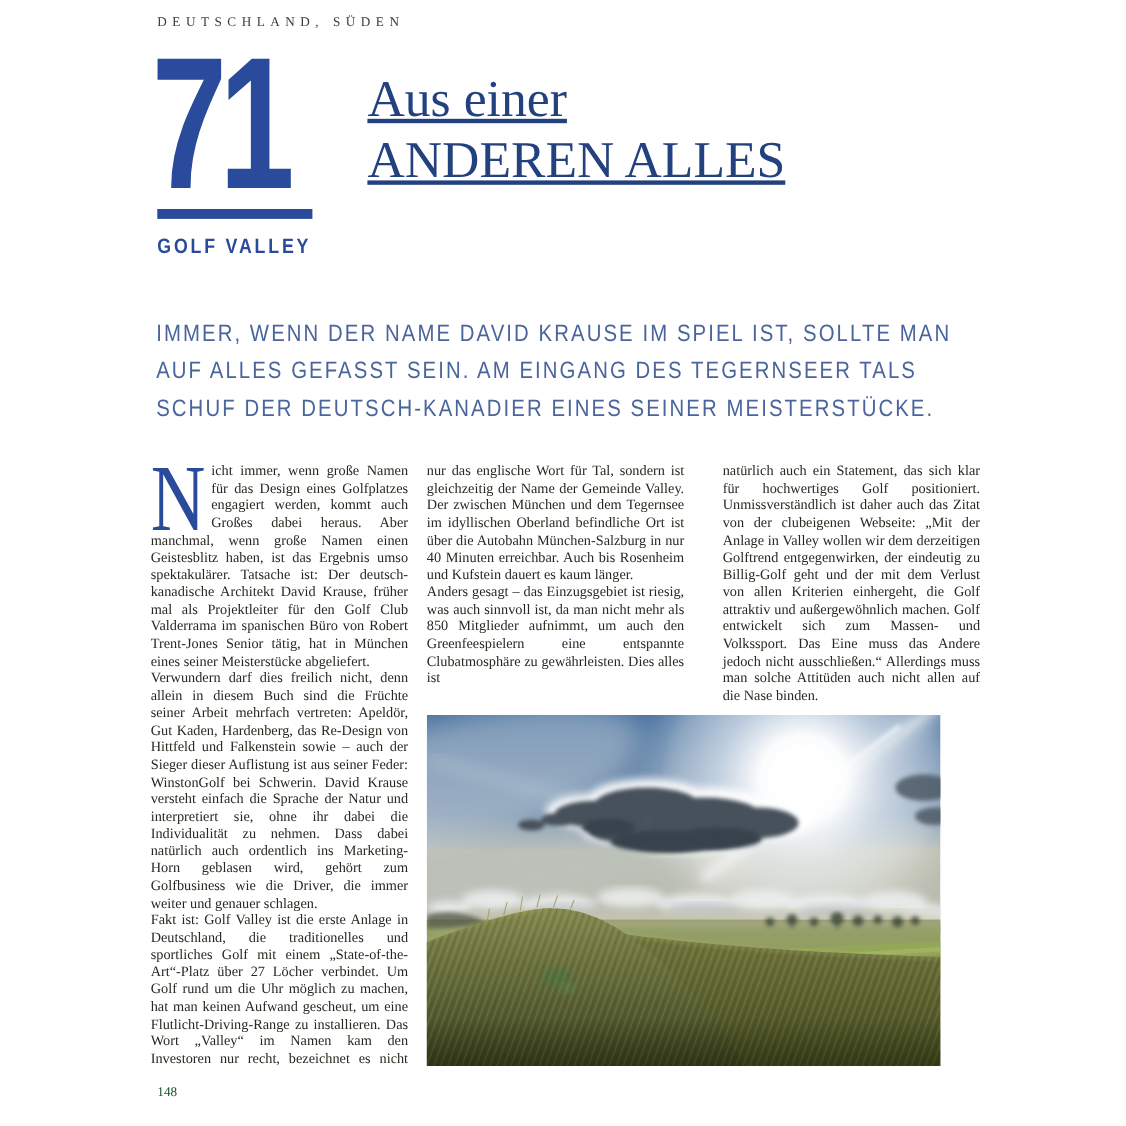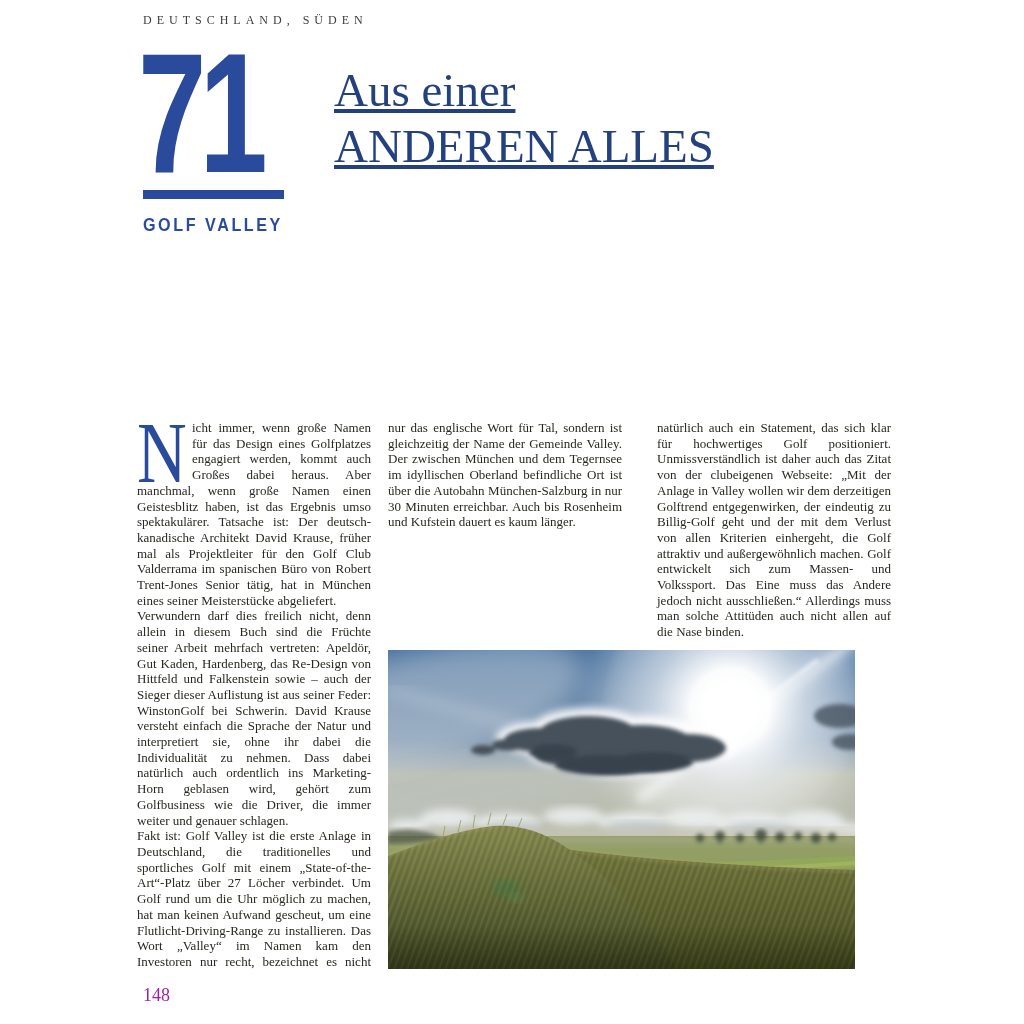--- a/index.html
+++ b/index.html
@@ -33,48 +33,54 @@
   .col p{margin:0;}
   .col p.cont{text-align-last:justify;}
   .col1{left:137px;} .col2{left:388px;} .col3{left:657px;}
 
   .dropcap{float:left;width:50px;height:60px;overflow:visible;color:#2a4b9b;
           font-family:"Liberation Serif",serif;font-size:86px;line-height:66px;
           margin:0 5px 0 0;transform:scaleX(.8);transform-origin:left top;}
 
   .photo{position:absolute;left:388px;top:650px;width:467px;height:319px;display:block;}
 
-  .folio{position:absolute;left:143px;top:985px;font-size:18px;color:#a21caf;}
+  .folio{position:absolute;left:143px;top:985px;font-size:12px;color:#14532d;}
 </style>
 </head>
 <body>
 
 <div class="page">
 
   <div class="kicker">DEUTSCHLAND, SÜDEN</div>
 
   <div class="chapter-num">71</div>
   <div class="chapter-rule"></div>
 
   <h1 class="title">
     <span>Aus einer</span>
     <span>ANDEREN ALLES</span>
   </h1>
 
   <div class="subtitle">GOLF VALLEY</div>
 
+  <div class="lead">
+    <div class="lead-line">IMMER, WENN DER NAME DAVID KRAUSE IM SPIEL IST, SOLLTE MAN</div>
+    <div class="lead-line">AUF ALLES GEFASST SEIN. AM EINGANG DES TEGERNSEER TALS</div>
+    <div class="lead-line">SCHUF DER DEUTSCH-KANADIER EINES SEINER MEISTERSTÜCKE.</div>
+  </div>
 
   <div class="col col1" lang="de">
     <p><span class="dropcap">N</span><span>icht immer, wenn große Namen für das Design eines Golfplatzes engagiert werden, kommt auch Großes dabei heraus. Aber manchmal, wenn große Namen einen Geistesblitz haben, ist das Ergebnis umso spektakulärer. Tatsache ist: Der deutsch-kanadische Architekt David Krause, früher mal als Projektleiter für den Golf Club Valderrama im spanischen Büro von Robert Trent-Jones Senior tätig, hat in München eines seiner Meisterstücke abgeliefert.</span></p>
     <p>Verwundern darf dies freilich nicht, denn allein in diesem Buch sind die Früchte seiner Arbeit mehrfach vertreten: Apeldör, Gut Kaden, Hardenberg, das Re-Design von Hittfeld und Falkenstein sowie – auch der Sieger dieser Auflistung ist aus seiner Feder: WinstonGolf bei Schwerin. David Krause versteht einfach die Sprache der Natur und interpretiert sie, ohne ihr dabei die Individualität zu nehmen. Dass dabei natürlich auch ordentlich ins Marketing-Horn geblasen wird, gehört zum Golfbusiness wie die Driver, die immer weiter und genauer schlagen.</p>
     <p class="cont">Fakt ist: Golf Valley ist die erste Anlage in Deutschland, die traditionelles und sportliches Golf mit einem „State-of-the-Art“-Platz über 27 Löcher verbindet. Um Golf rund um die Uhr möglich zu machen, hat man keinen Aufwand gescheut, um eine Flutlicht-Driving-Range zu installieren. Das Wort „Valley“ im Namen kam den Investoren nur recht, bezeichnet es nicht</p>
   </div>
 
   <div class="col col2" lang="de">
-    <p>nur das englische Wort für Tal, sondern ist gleichzeitig der Name der Gemeinde Valley. Der zwischen München und dem Tegernsee im idyllischen Oberland befindliche Ort ist über die Autobahn München-Salzburg in nur 30 Minuten erreichbar. Auch bis Rosenheim und Kufstein dauert es kaum länger.</p>
+    <p>nur das englische Wort für Tal, sondern ist gleichzeitig der Name der Gemeinde Valley. Der zwischen München und dem Tegernsee im idyllischen Oberland befindliche Ort ist über die Autobahn München-Salzburg in nur 40 Minuten erreichbar. Auch bis Rosenheim und Kufstein dauert es kaum länger.</p>
+    <p class="cont">Anders gesagt – das Einzugsgebiet ist riesig, was auch sinnvoll ist, da man nicht mehr als 850 Mitglieder aufnimmt, um auch den Greenfeespielern eine entspannte Clubatmosphäre zu gewährleisten. Dies alles ist</p>
   </div>
 
   <div class="col col3" lang="de">
     <p>natürlich auch ein Statement, das sich klar für hochwertiges Golf positioniert. Unmissverständlich ist daher auch das Zitat von der clubeigenen Webseite: „Mit der Anlage in Valley wollen wir dem derzeitigen Golftrend entgegenwirken, der eindeutig zu Billig-Golf geht und der mit dem Verlust von allen Kriterien einhergeht, die Golf attraktiv und außergewöhnlich machen. Golf entwickelt sich zum Massen- und Volkssport. Das Eine muss das Andere jedoch nicht ausschließen.“ Allerdings muss man solche Attitüden auch nicht allen auf die Nase binden.</p>
   </div>
 
   <svg class="photo" viewBox="0 0 467 319" preserveAspectRatio="none" role="img" aria-label="Golfplatz-Foto: Sonne bricht durch Wolken über einem grasbewachsenen Hügel">
     <defs>
       <linearGradient id="sky" x1="0" y1="0" x2="0" y2="1">
         <stop offset="0" stop-color="#49729f"></stop>

